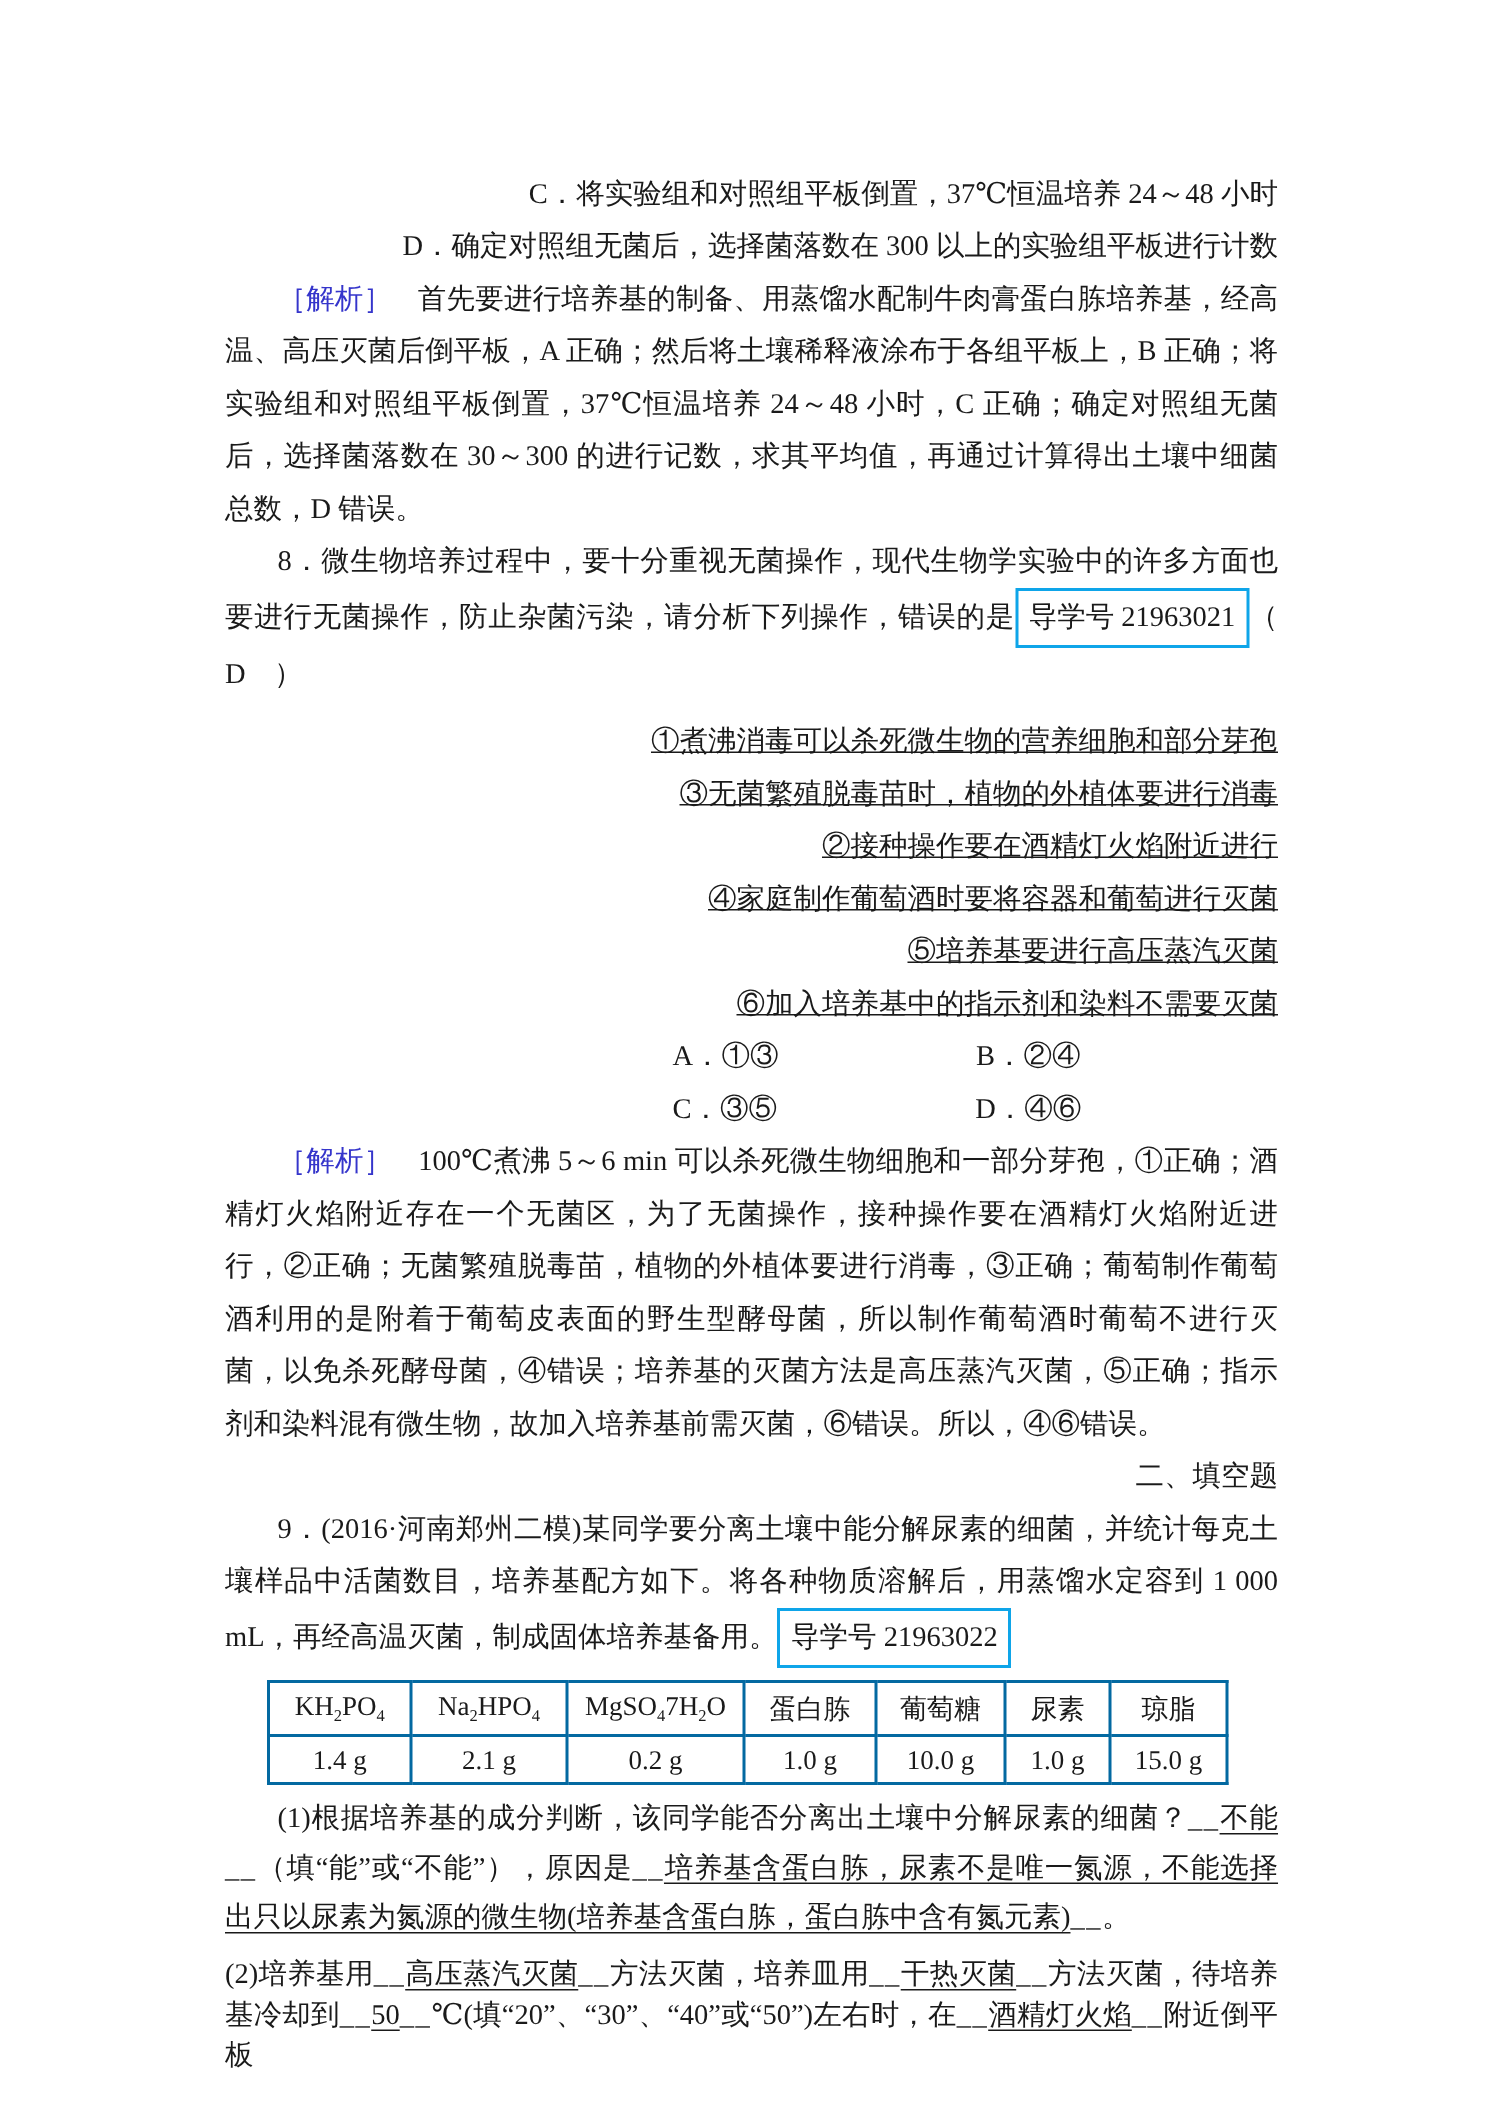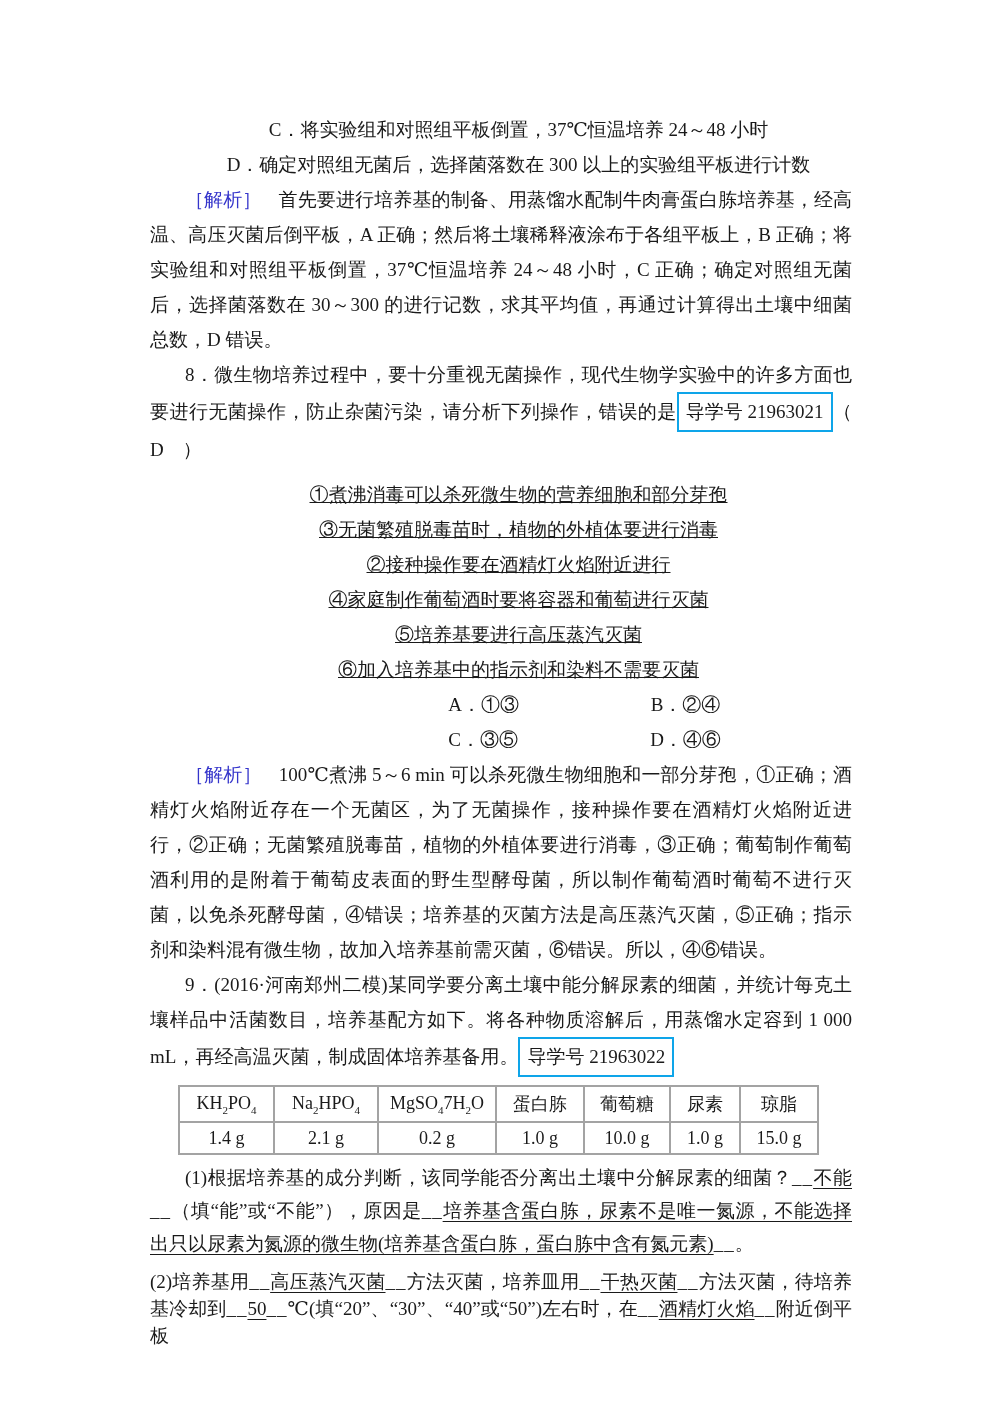--- a/index.html
+++ b/index.html
@@ -13,21 +13,21 @@
   }
   .page {
     position: absolute;
     left: 150px; top: 112px;
     width: 702px;
     font-size: 19px;
     line-height: 35px;
     text-align: justify;
   }
   p { margin: 0; }
-  .line { padding-left: 35px; text-align: center; }
+  .line { padding-left: 35px; text-align: right; }
   .para { text-indent: 35px; }
   .items { margin-top: 10px; text-decoration: underline; }
   .choices { padding-left: 35px; text-align: center; }
   .cleft { display: inline-block; width: 334px; }
   .analysis-label { color: var(--accent-blue, #3535cb); margin-right: 0.9em; }
   .badge {
     display: inline-block;
     border: 2px solid #0ea5e9;
     padding: 4px 7px;
     line-height: 28px;
@@ -37,21 +37,21 @@
   }
   .ans { text-decoration: underline; text-underline-offset: 4px; }
   .blank { letter-spacing: 1px; margin-top: 16px; }
   table.recipe {
     border-collapse: collapse;
     margin: 8px 0 0 28px;
     text-align: center;
     font-size: 18px;
     line-height: normal;
   }
-  table.recipe td { border: 2px solid #a3a3a3; padding: 0; }
+  table.recipe td { border: 2px solid #0369a1; padding: 0; }
   tr.head td { height: 36px; }
   tr.vals td { height: 32px; }
   sub { font-size: 11px; }
   .part1 { margin-top: 6px; line-height: 33px; }
   .part2 { margin-top: 8px; line-height: 27px; text-indent: 0; }
 </style>
 </head>
 <body>
 
 <div class="page">
@@ -70,20 +70,21 @@
     <p class="line">④家庭制作葡萄酒时要将容器和葡萄进行灭菌</p>
     <p class="line">⑤培养基要进行高压蒸汽灭菌</p>
     <p class="line">⑥加入培养基中的指示剂和染料不需要灭菌</p>
   </div>
 
   <p class="choices"><span class="cleft">A．①③</span><span>B．②④</span></p>
   <p class="choices"><span class="cleft">C．③⑤</span><span>D．④⑥</span></p>
 
   <p class="para"><span class="analysis-label">［解析］</span><span>100℃煮沸 5～6 min 可以杀死微生物细胞和一部分芽孢，①正确；酒精灯火焰附近存在一个无菌区，为了无菌操作，接种操作要在酒精灯火焰附近进行，②正确；无菌繁殖脱毒苗，植物的外植体要进行消毒，③正确；葡萄制作葡萄酒利用的是附着于葡萄皮表面的野生型酵母菌，所以制作葡萄酒时葡萄不进行灭菌，以免杀死酵母菌，④错误；培养基的灭菌方法是高压蒸汽灭菌，⑤正确；指示剂和染料混有微生物，故加入培养基前需灭菌，⑥错误。所以，④⑥错误。</span></p>
 
+  <p class="line">二、填空题</p>
 
   <p class="para"><span>9．(2016·河南郑州二模)某同学要分离土壤中能分解尿素的细菌，并统计每克土壤样品中活菌数目，培养基配方如下。将各种物质溶解后，用蒸馏水定容到 1 000 mL，再经高温灭菌，制成固体培养基备用。</span><span class="badge">导学号 21963022</span></p>
 
   <table class="recipe">
     <colgroup>
       <col style="width:95px">
         <col style="width:104px">
         <col style="width:118px">
         <col style="width:88px">
         <col style="width:86px">

